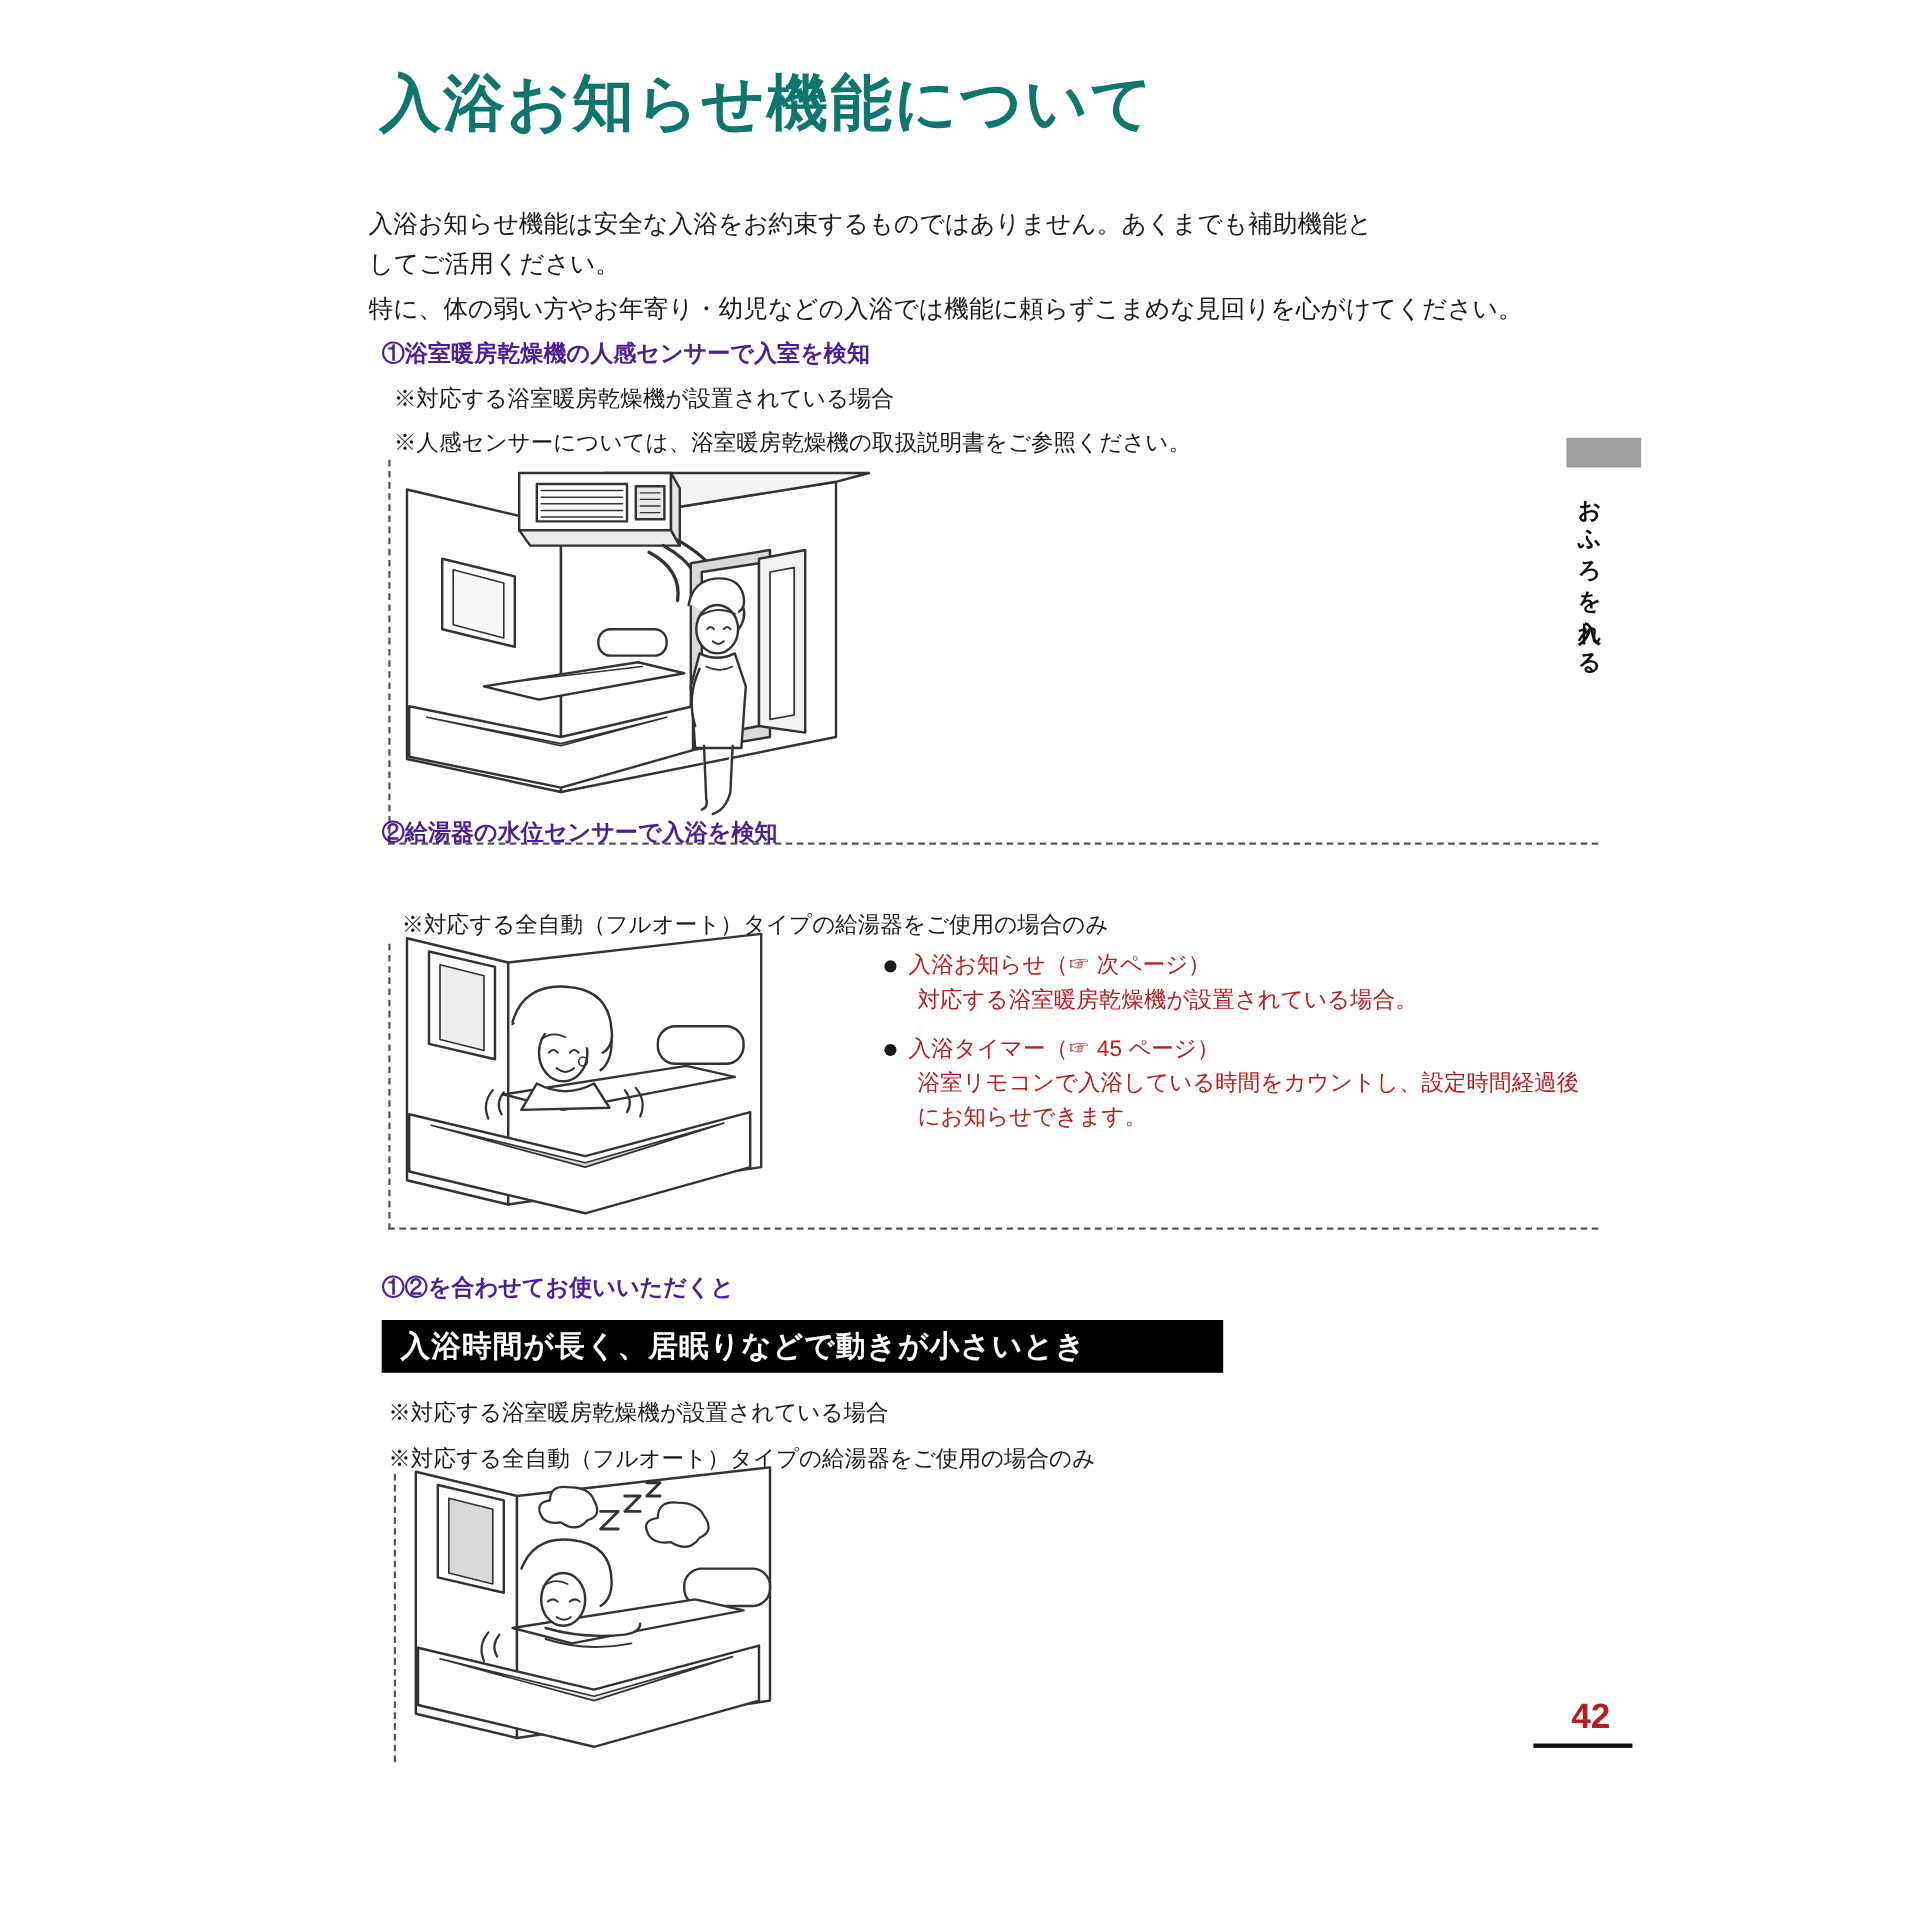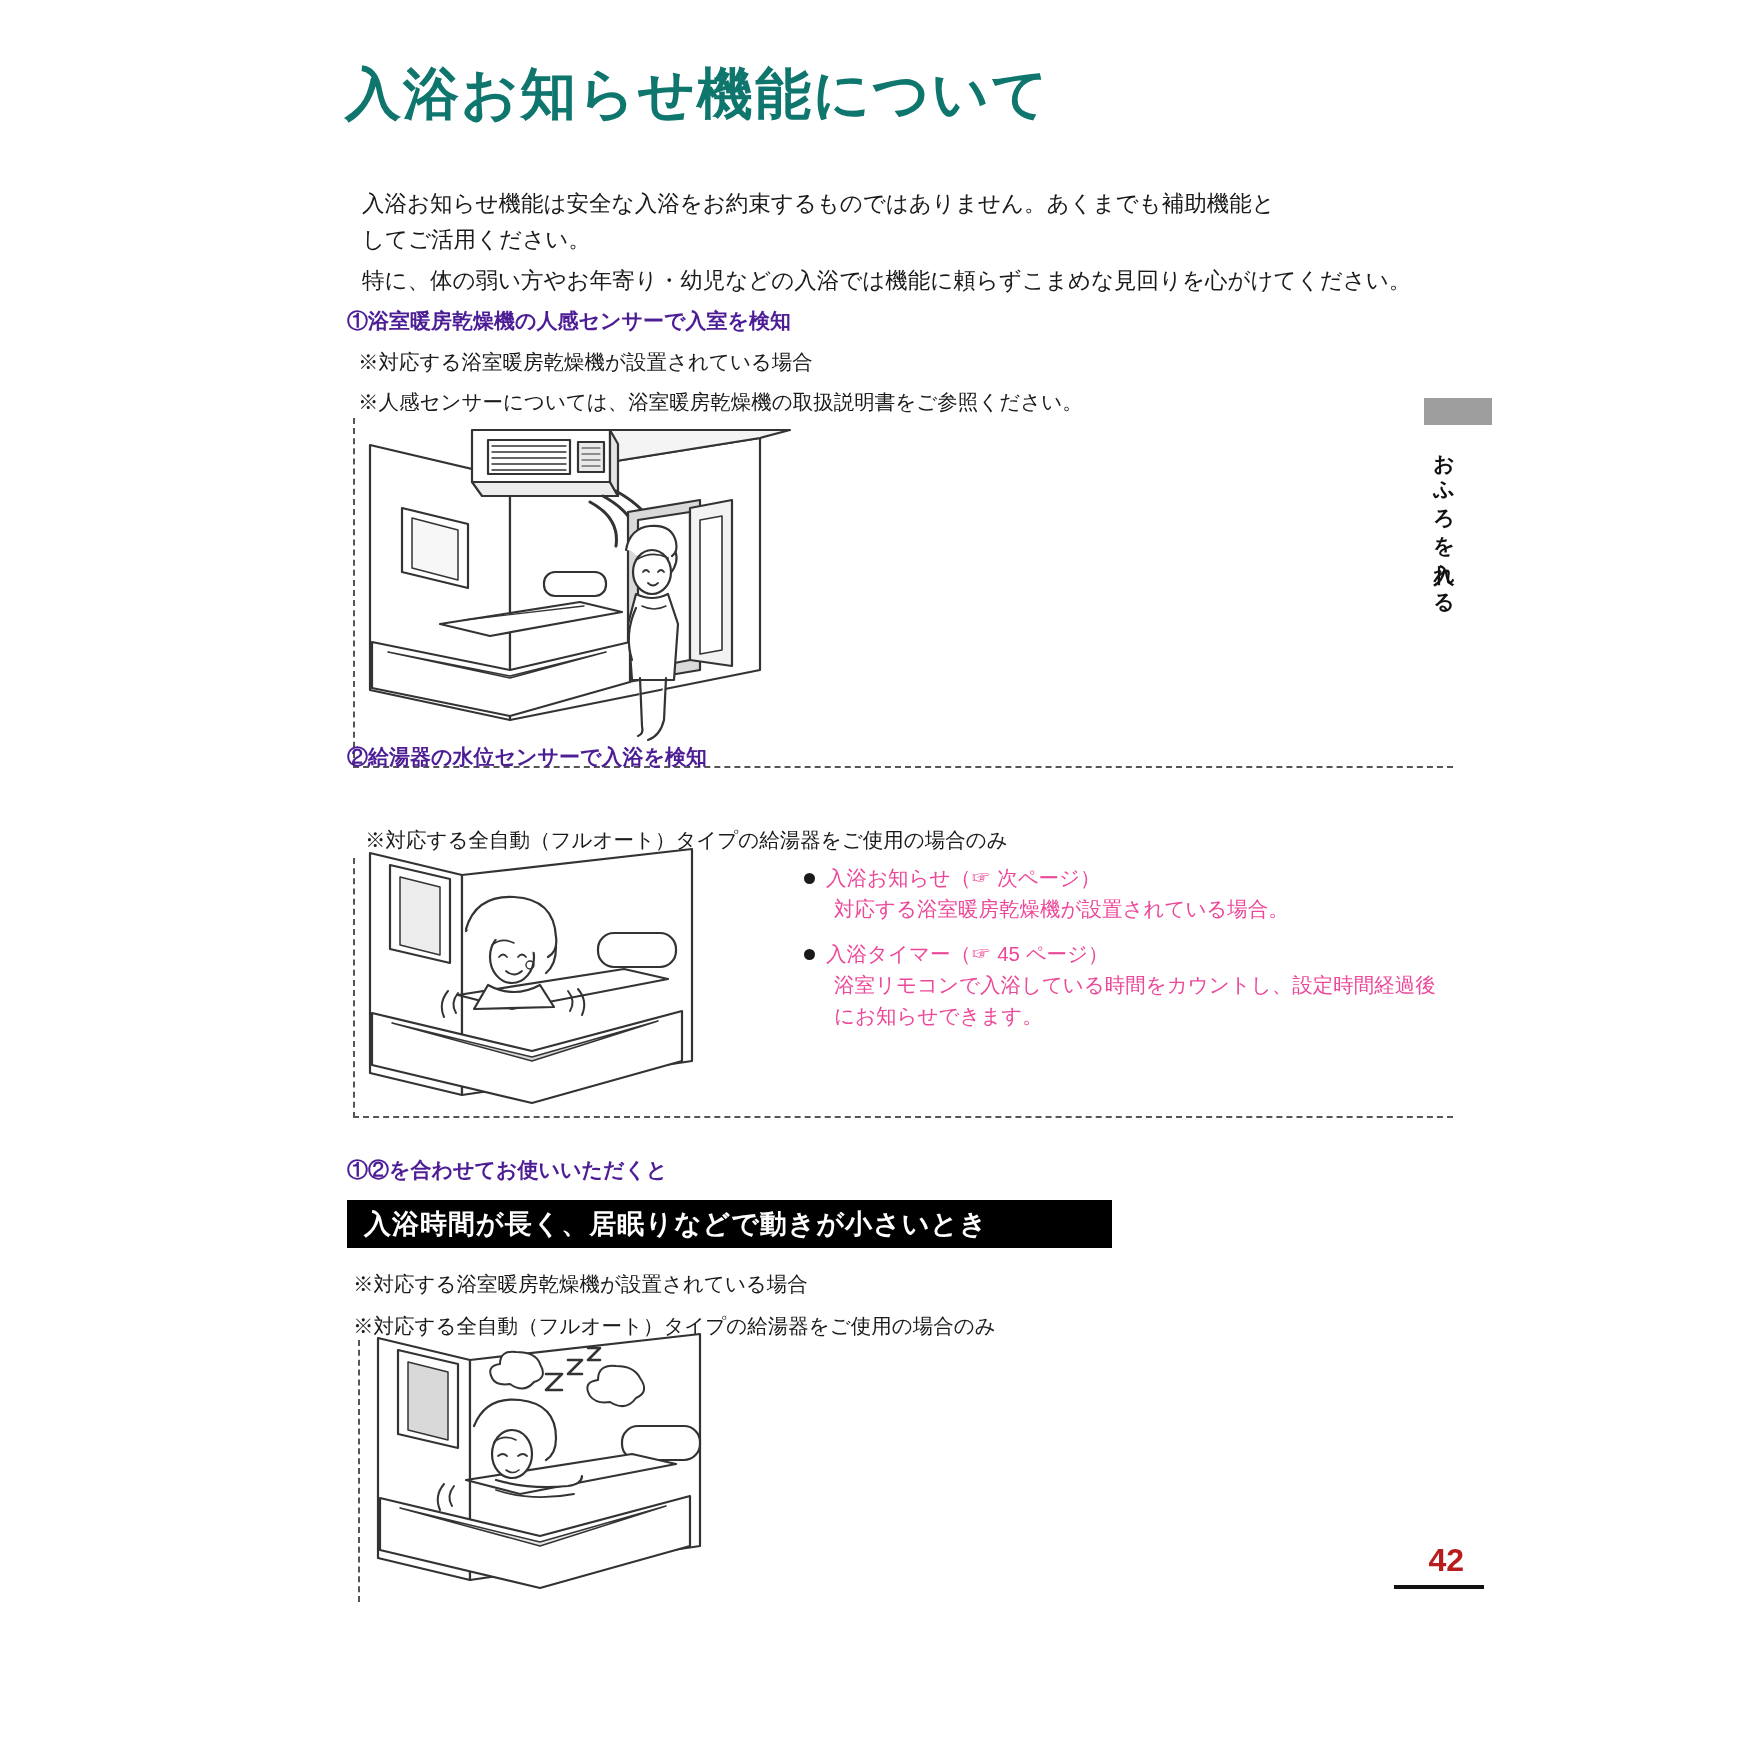--- a/index.html
+++ b/index.html
@@ -30,21 +30,21 @@
     font-size: 56px;
     font-weight: bold;
     letter-spacing: 2px;
     color: #0f766e;
     white-space: nowrap;
   }
 
   
   .intro {
     position: absolute;
-    left: 362px;
+    left: 335px;
     top: 186px;
     width: 1090px;
     font-size: 22.5px;
     line-height: 36px;
     color: #1a1a1a;
   }
   .intro p { margin: 0; }
   .intro .p2 { margin-top: 5px; }
 
   
@@ -70,21 +70,21 @@
   }
   .dashed-open-top {
     border-top: none;
   }
 
   
   .bullet-block {
     position: absolute;
     font-size: 20.5px;
     line-height: 31px;
-    color: #ec4899;
+    color: #b91c1c;
   }
   .bullet-row {
     position: relative;
     padding-left: 26px;
     margin-bottom: 14px;
   }
   .bullet-row:before {
     content: "";
     position: absolute;
     left: 4px;

